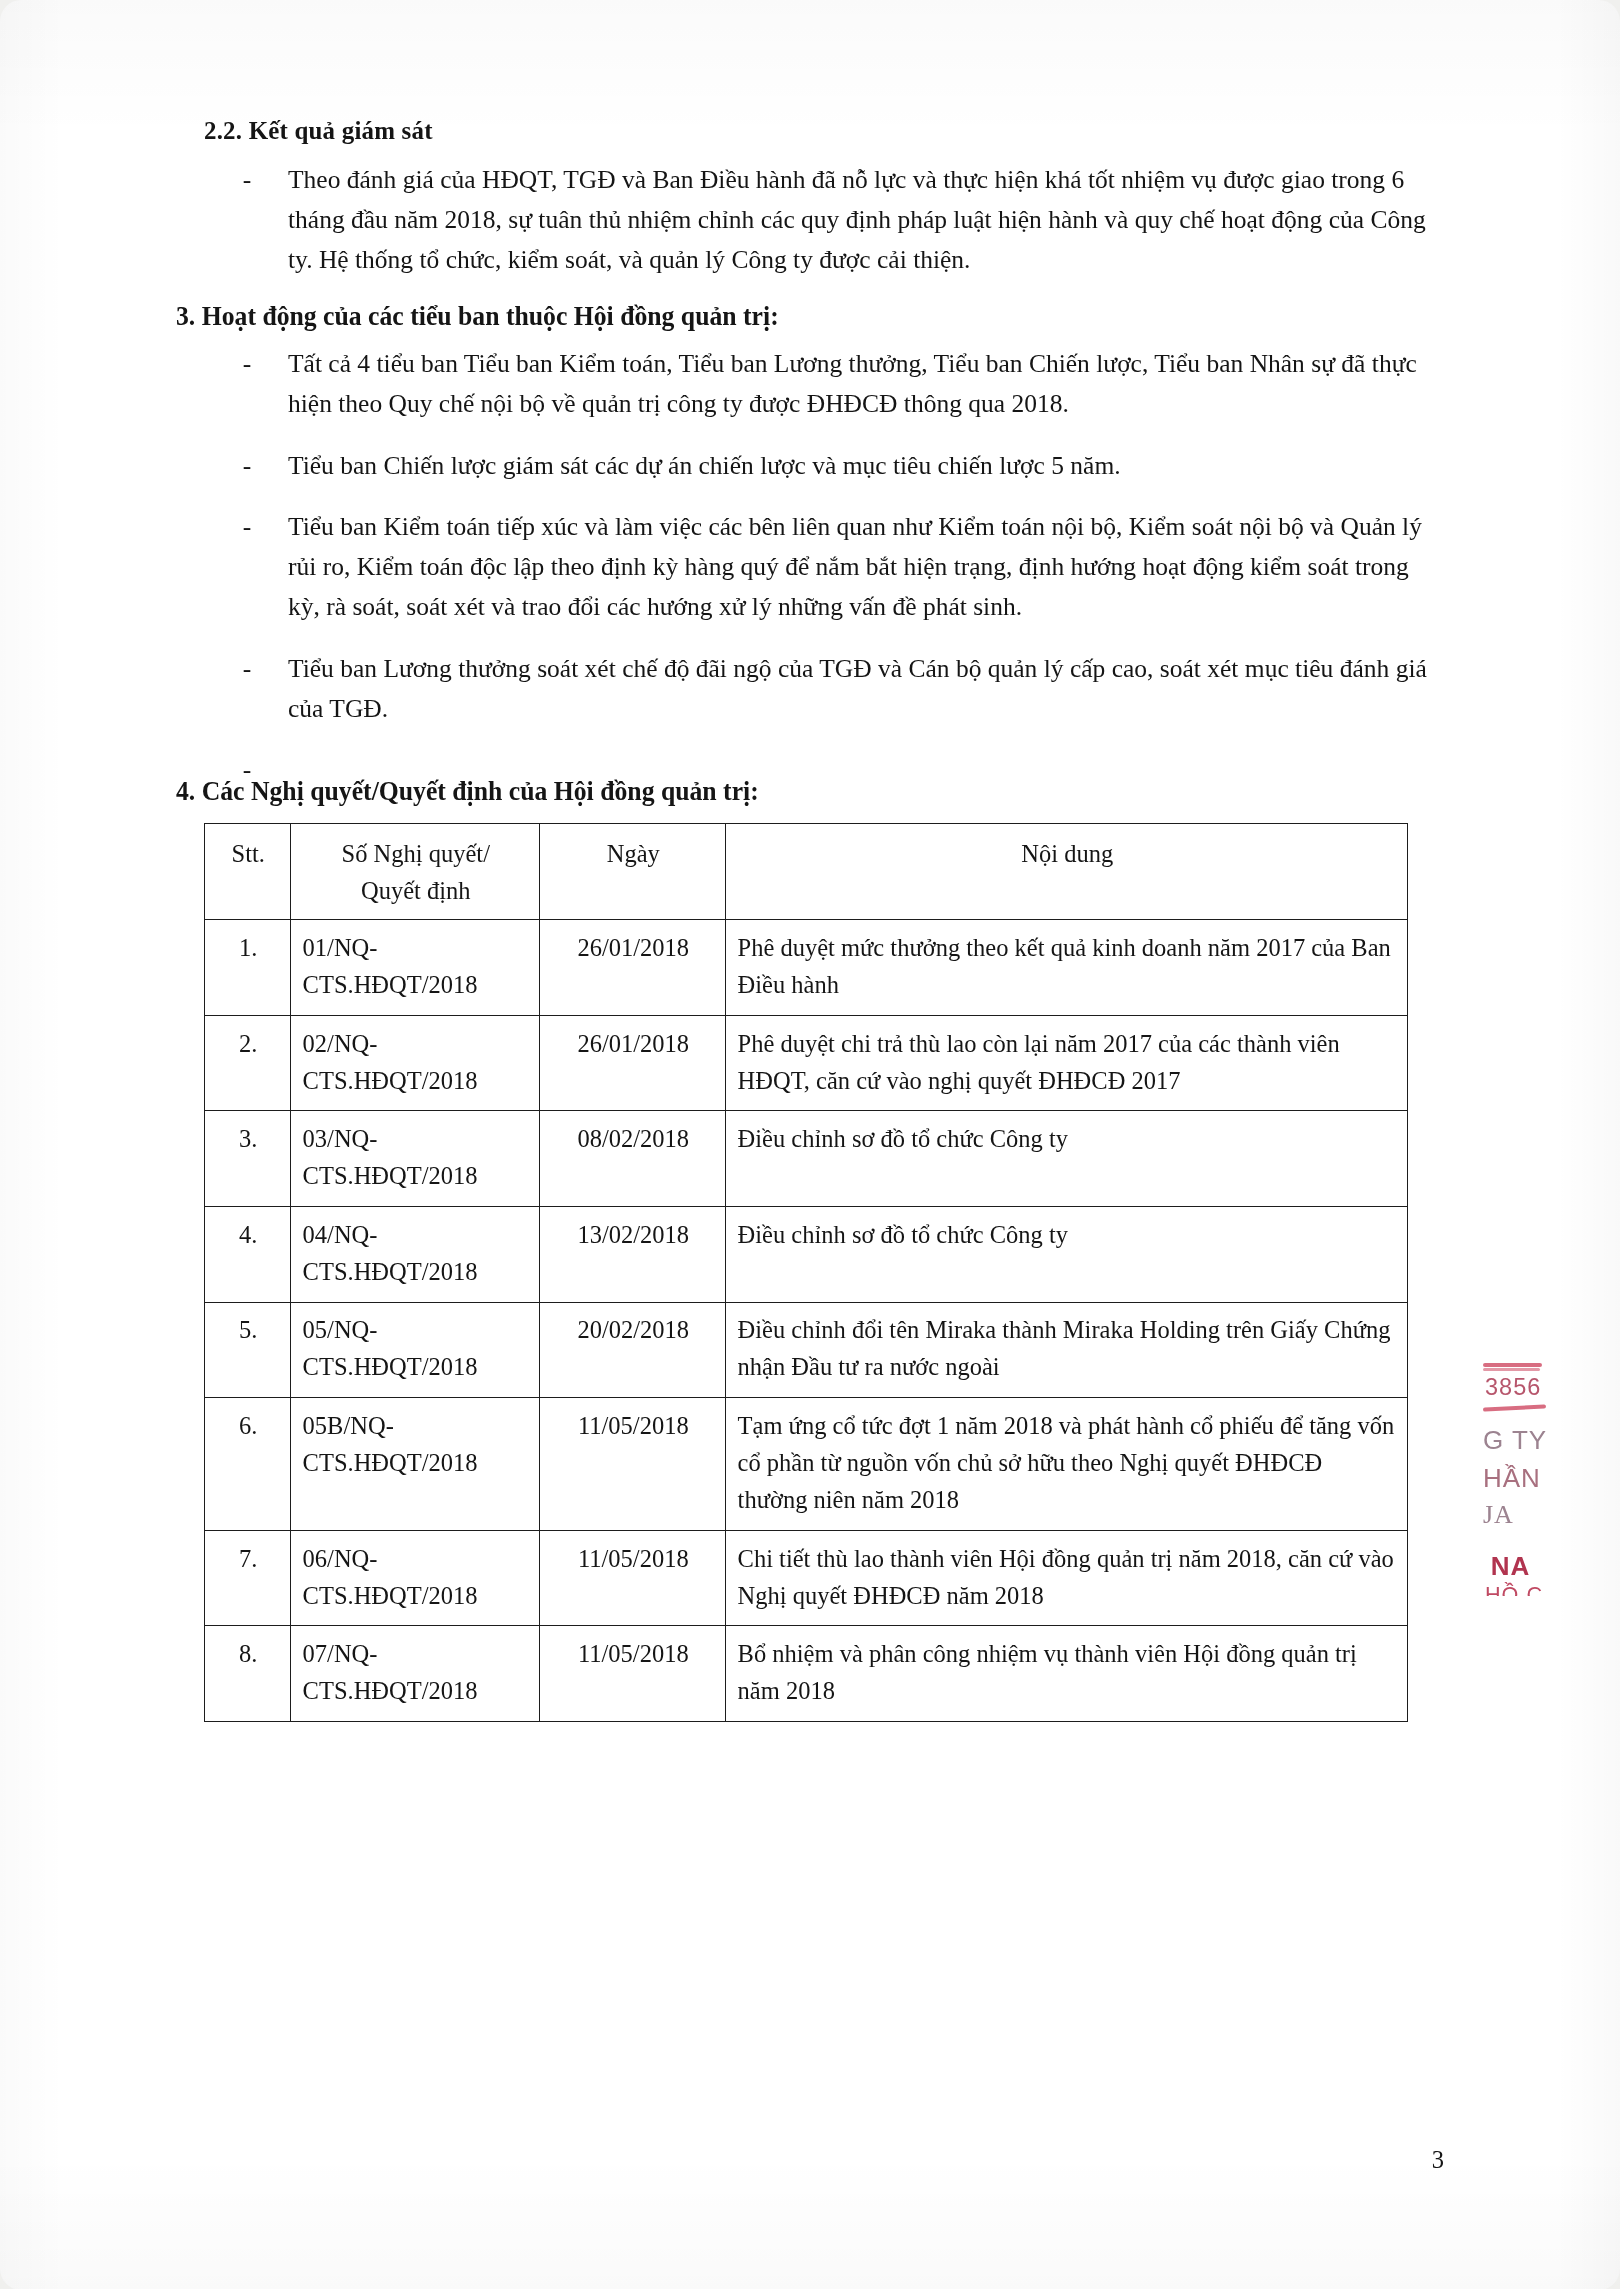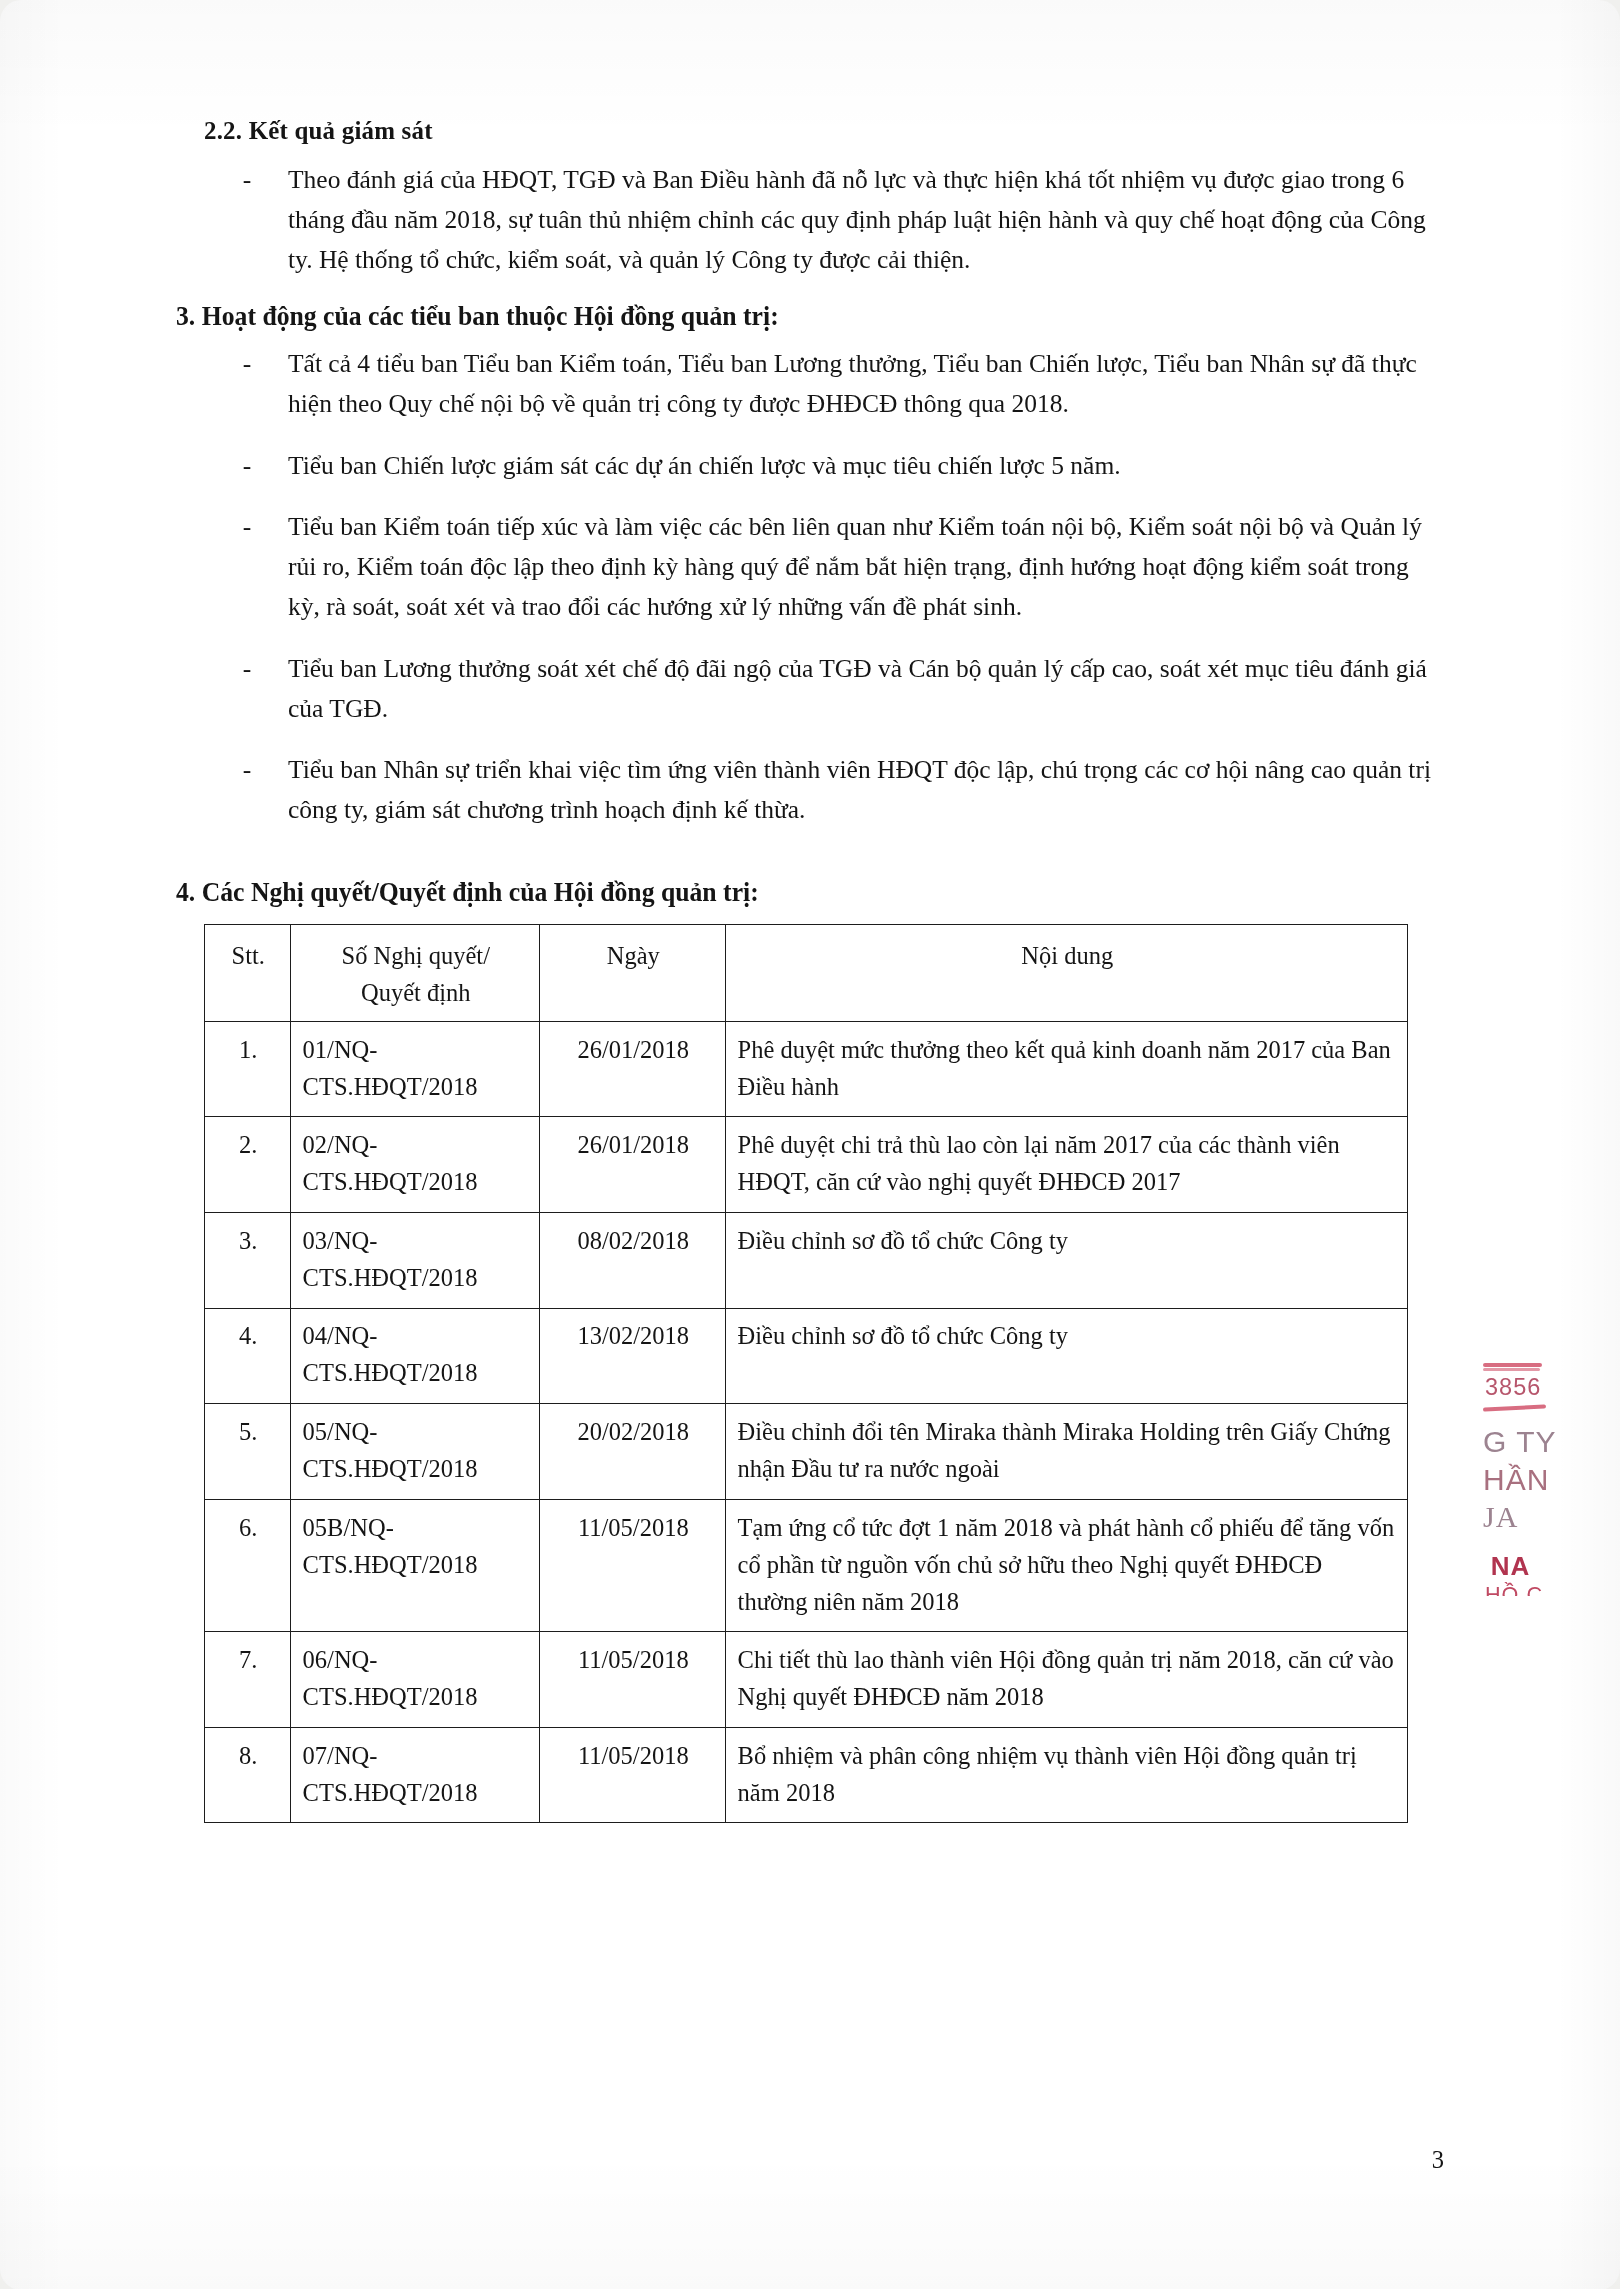--- a/index.html
+++ b/index.html
@@ -139,21 +139,21 @@
     border-radius: 2.9px;
     opacity: 0.85;
   }
   .stamp .s-l1 { top: 21.6px;  width: 59px; }
   .stamp .s-l2 { top: 27.4px;  width: 57px; height: 2.9px; opacity: .6; }
   .stamp .s-l3 { top: 65px;  width: 63px; height: 3.9px; transform: rotate(-3deg); }
   .stamp .s-txt {
     position: absolute;
     font-family: "Liberation Sans", sans-serif;
     color: #c04a63;
-    font-size: 30px;
+    font-size: 26px;
     letter-spacing: 1px;
     white-space: nowrap;
   }
   .stamp .s-num  { top: 33px;  left: 2px; font-size: 23.5px; color: #b7566c; }
   .stamp .s-t1   { top: 84px;  left: 0px; color: #9c8390; }
   .stamp .s-t2   { top: 122px; left: 0px; color: #a8707f; }
   .stamp .s-t3   { top: 159px; left: 0px; color: #9c8390; font-family: Liberation Serif, serif; }
   .stamp .s-t4   { top: 210px; left: 7.8px; color: #b1344f; font-weight: bold; font-size: 26px; }
   .stamp .s-t5   { top: 241px; left: 2px; color: #c04a63; font-size: 21.6px; }
 </style>
@@ -187,21 +187,20 @@
       <li class="bullet spaced">
         <span class="dash">-</span>
         <span>Tiểu ban Kiểm toán tiếp xúc và làm việc các bên liên quan như Kiểm toán nội bộ, Kiểm soát nội bộ và Quản lý rủi ro, Kiểm toán độc lập theo định kỳ hàng quý để nắm bắt hiện trạng, định hướng hoạt động kiểm soát trong kỳ, rà soát, soát xét và trao đổi các hướng xử lý những vấn đề phát sinh.</span>
       </li>
       <li class="bullet spaced">
         <span class="dash">-</span>
         <span>Tiểu ban Lương thưởng soát xét chế độ đãi ngộ của TGĐ và Cán bộ quản lý cấp cao, soát xét mục tiêu đánh giá của TGĐ.</span>
       </li>
       <li class="bullet">
         <span class="dash">-</span>
-        <span>Tiểu ban Nhân sự triển khai việc tìm ứng viên thành viên HĐQT độc lập, chú trọng các cơ hội nâng cao quản trị công ty, giám sát chương trình hoạch định kế thừa.</span>
       </li>
     </ul>
 
     <div class="h-main-2">4. Các Nghị quyết/Quyết định của Hội đồng quản trị:</div>
 
     <table class="nq-table">
       <colgroup>
         <col class="col-stt">
         <col class="col-so">
         <col class="col-ngay">

